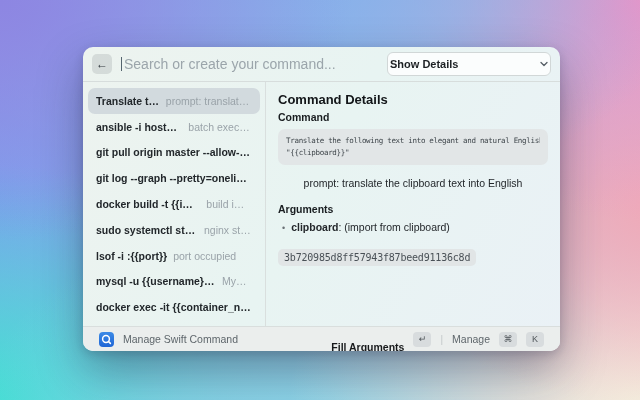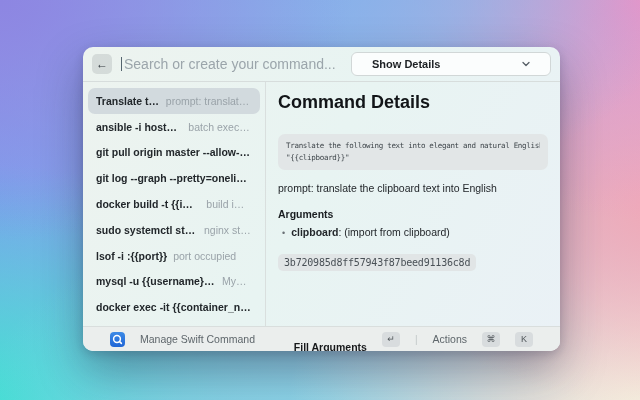--- a/index.html
+++ b/index.html
@@ -27,45 +27,45 @@
   .topbar{height:34px;flex:0 0 34px;display:flex;align-items:center;padding:0 9px;gap:9px;}
   .back-btn{width:20px;height:20px;border-radius:5px;background:rgba(55,65,70,.13);
     display:flex;align-items:center;justify-content:center;font-size:12px;color:#2e353a;cursor:default;flex:0 0 auto;}
   .search-wrap{flex:1;display:flex;align-items:center;min-width:0;}
   .caret{width:1px;height:14px;background:#54646e;flex:0 0 auto;}
   .search{flex:1;border:none;outline:none;background:transparent;font-family:"Liberation Sans",sans-serif;
     font-size:14px;color:#22282c;padding:0 0 0 2px;min-width:0;}
   .search::placeholder{color:#9ba5ab;}
   .dropdown{width:158px;height:22px;flex:0 0 auto;background:rgba(255,255,255,.82);
     border:1px solid #d1d7d7;border-radius:6px;display:flex;align-items:center;
-    justify-content:space-between;padding:0 20px;box-sizing:content-box;}
+    justify-content:space-between;padding:0 2px;box-sizing:content-box;}
   .dropdown .lbl{font-size:11px;font-weight:600;color:#1c2023;}
   .hsep{height:1px;background:#d7dddc;flex:0 0 1px;}
   .content{flex:1;display:flex;min-height:0;}
   .sidebar{width:183px;flex:0 0 183px;border-right:1px solid #d9dfde;padding:6px 5px;box-sizing:border-box;overflow:hidden;}
   .row{height:25.8px;border-radius:7px;display:flex;align-items:center;gap:6px;padding:0 8px;
     overflow:hidden;white-space:nowrap;}
   .row.selected{background:#d2dade;}
   .row .t{font-size:10.5px;font-weight:600;color:#22272b;flex:0 1 auto;overflow:hidden;text-overflow:ellipsis;}
   .row .h{font-size:10.5px;color:#9aa3a9;flex:0 1 auto;overflow:hidden;text-overflow:ellipsis;}
   .details{flex:1;padding:8px 12px 8px 12px;box-sizing:border-box;overflow:hidden;}
-  .d-title{font-size:18px;font-weight:700;color:#121518;margin:2px 0 21px;}
+  .d-title{font-size:13px;font-weight:700;color:#121518;margin:2px 0 4px;}
   .d-h{font-size:10.5px;font-weight:700;color:#191d20;margin:0 0 6px;}
   .code{background:#e2e6e7;border-radius:7px;padding:6px 8px;margin:0 0 12px;
     font-family:"DejaVu Sans Mono",monospace;font-size:7.5px;letter-spacing:-0.3px;
     color:#3e454a;line-height:1.6;}
   .code div{white-space:nowrap;overflow:hidden;}
-  .d-text{font-size:10.5px;color:#23272b;margin:0 0 14px;}
+  .d-text{font-size:10.5px;color:#23272b;margin:0 0 14px;text-align:center;}
   .arg-line{font-size:10.5px;color:#23272b;margin:0 0 14px;padding-left:4px;display:flex;align-items:baseline;gap:6px;}
   .arg-line .bullet{color:#6a7176;font-size:9px;}
   .arg-line b{font-weight:700;}
   .chip{display:inline-block;background:#e1e5e6;border-radius:5px;padding:3px 6px;
     font-family:"DejaVu Sans Mono",monospace;font-size:10px;letter-spacing:-0.2px;color:#495056;}
   .footer{height:24px;flex:0 0 24px;background:#ebeeed;border-top:1px solid #d9dedd;
-    display:flex;align-items:center;padding:0 27px;gap:15px;}
+    display:flex;align-items:center;padding:0 16px;gap:9px;}
   .logo{width:15px;height:15px;border-radius:4px;background:linear-gradient(180deg,#3c8ae6,#1f66d6);
     display:flex;align-items:center;justify-content:center;flex:0 0 auto;}
   .f-label{font-size:10.5px;color:#5e666b;}
   .spacer{flex:1;}
   .f-strong{font-size:10.5px;font-weight:600;color:#17191b;margin-top:16px;}
   .key{min-width:10px;height:15px;background:#d8dcde;border-radius:4px;display:flex;
     align-items:center;justify-content:center;font-size:9px;color:#51575b;padding:0 4px;}
   .vdiv{color:#c2c7c9;font-size:10px;}
 </style>
 </head>
@@ -124,20 +124,21 @@
           <span class="h">MySQL</span>
         </div>
         <div class="row">
           <span class="t">docker exec -it {{container_name}}...</span>
         </div>
       </div>
 
     <div class="details">
       <div class="d-title">Command Details</div>
 
+      <div class="d-h">Command</div>
       <div class="code">
         <div>Translate the following text into elegant and natural English:</div>
         <div>"{{clipboard}}"</div>
       </div>
 
       <div class="d-text">prompt: translate the clipboard text into English</div>
 
       <div class="d-h">Arguments</div>
       <div class="arg-line">
         <span class="bullet">•</span>
@@ -153,18 +154,18 @@
       <svg width="13" height="13" viewBox="0 0 13 13">
         <circle cx="6" cy="6" r="3.4" fill="none" stroke="#ffffff" stroke-width="1.5"></circle>
         <line x1="8.6" y1="8.6" x2="10.4" y2="10.4" stroke="#ffffff" stroke-width="1.5" stroke-linecap="round"></line>
       </svg>
     </div>
     <span class="f-label">Manage Swift Command</span>
     <div class="spacer"></div>
     <span class="f-strong">Fill Arguments</span>
     <span class="key">↵</span>
     <span class="vdiv">|</span>
-    <span class="f-label">Actions</span>
+    <span class="f-label">Manage</span>
     <span class="key">⌘</span>
     <span class="key">K</span>
   </div>
 
 </div>
 
 </body></html>

